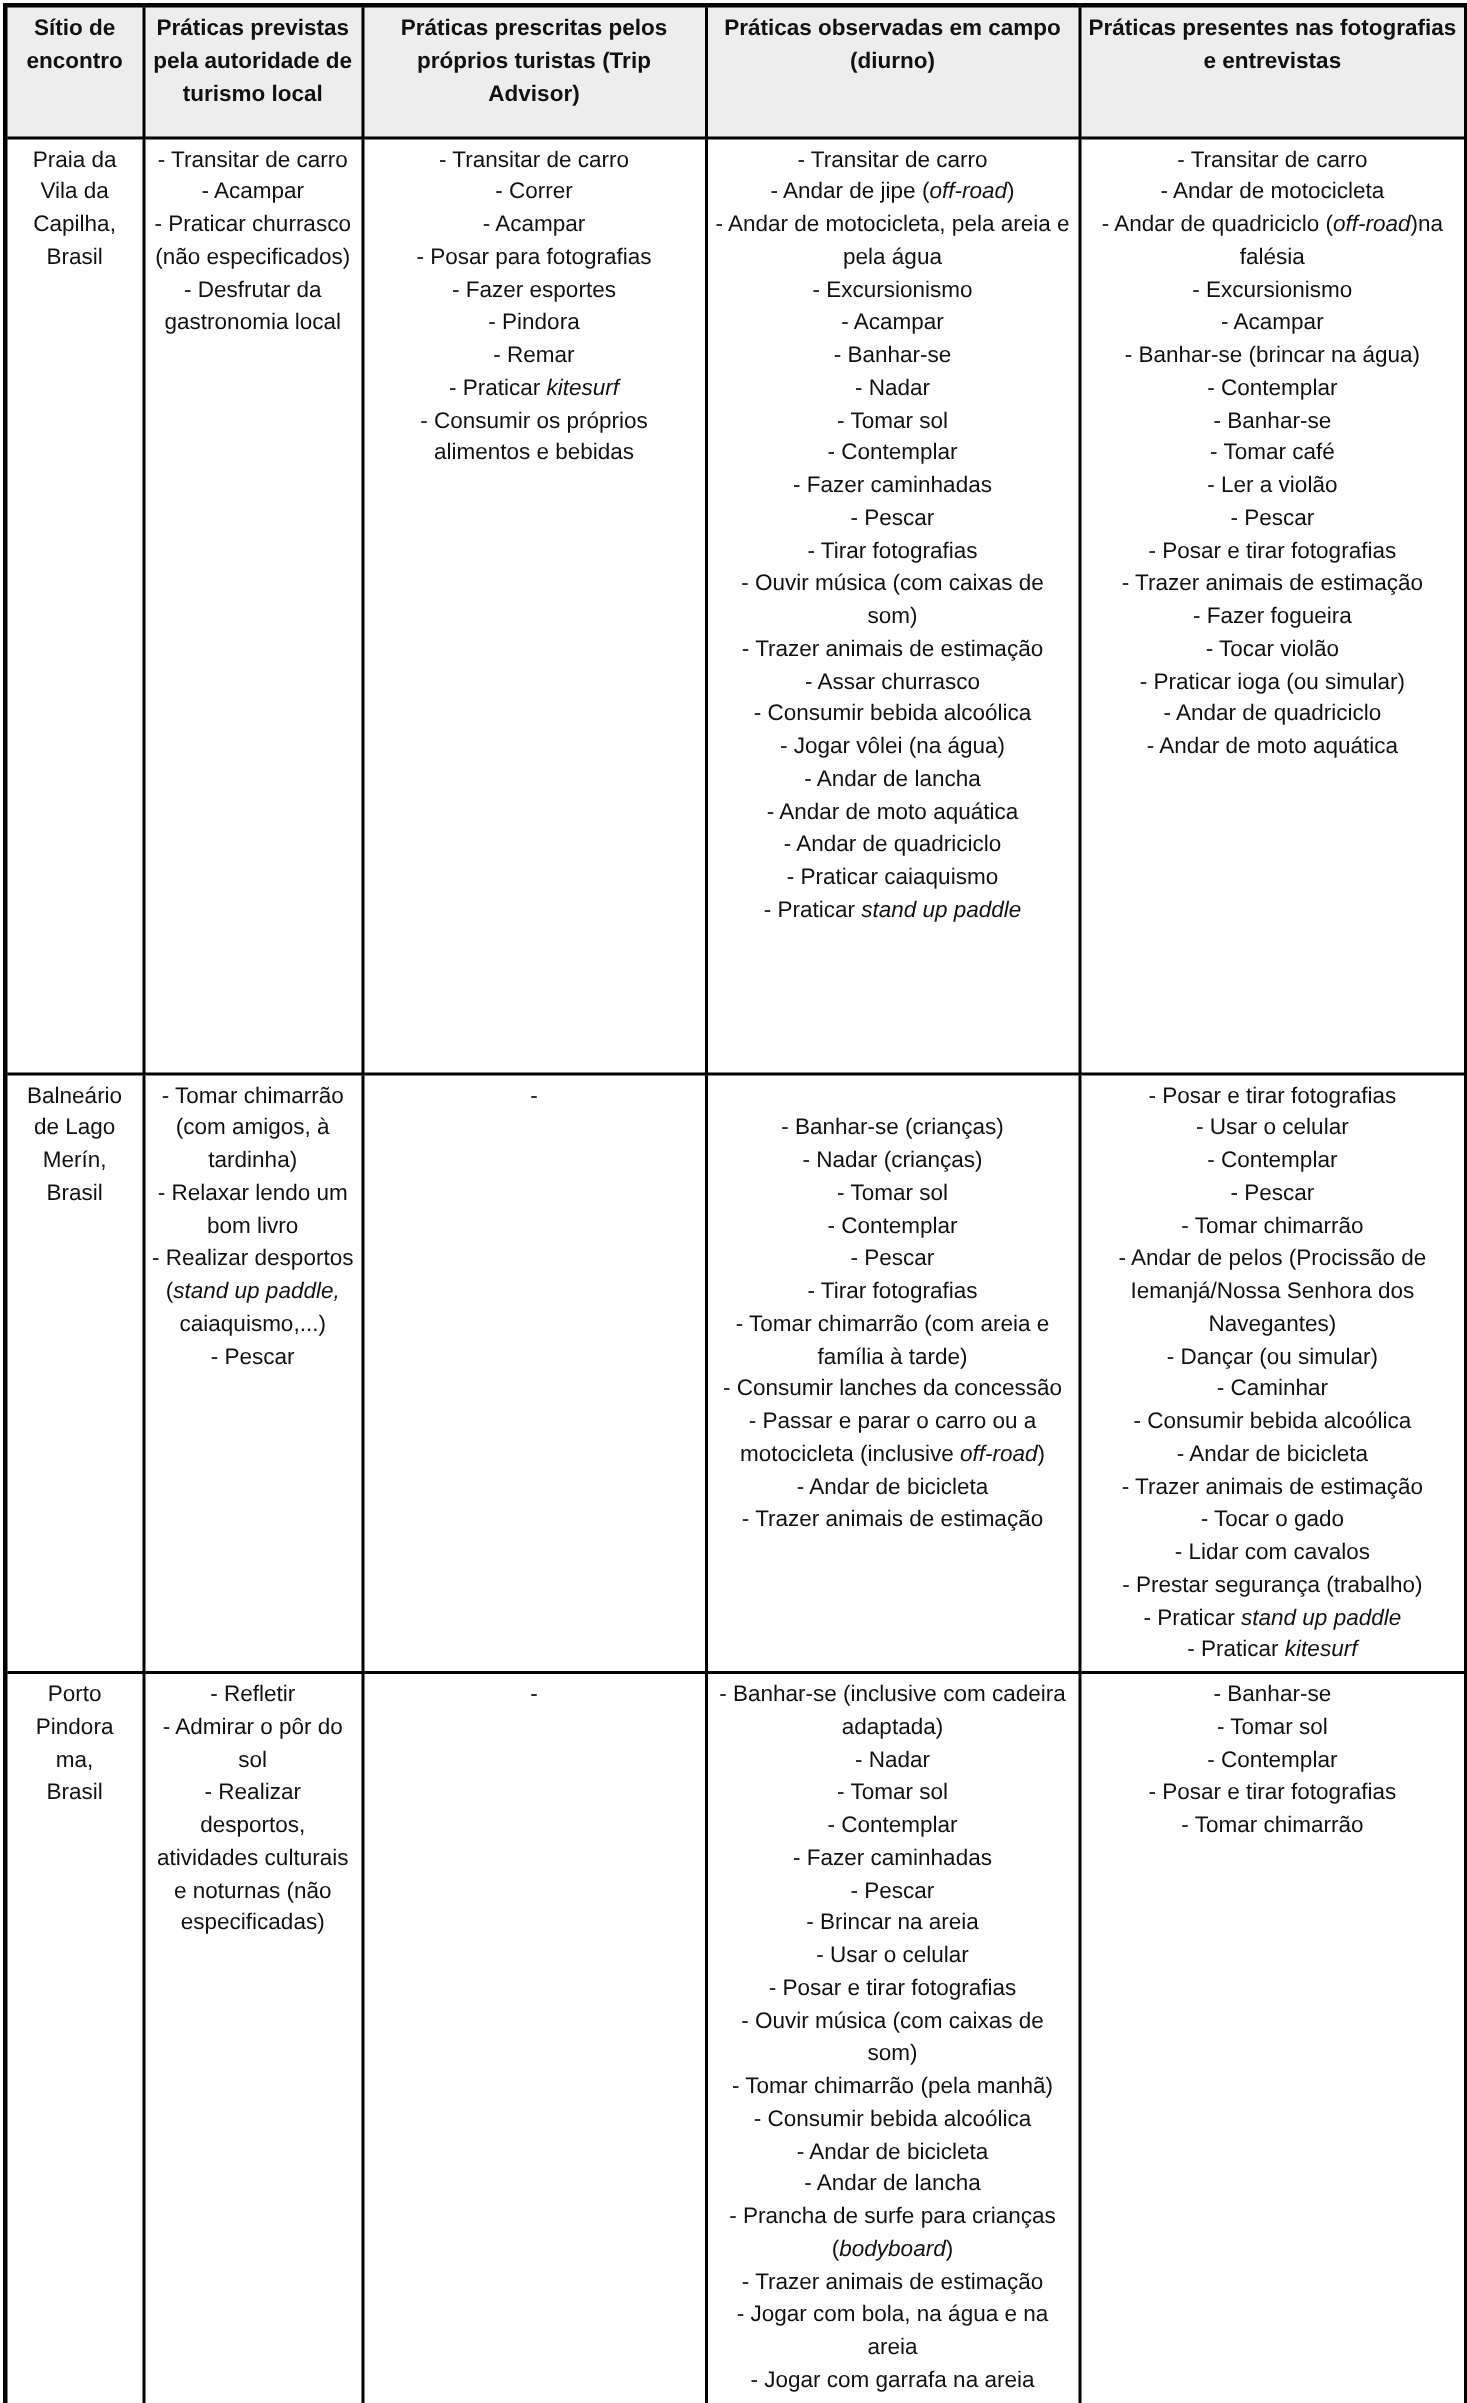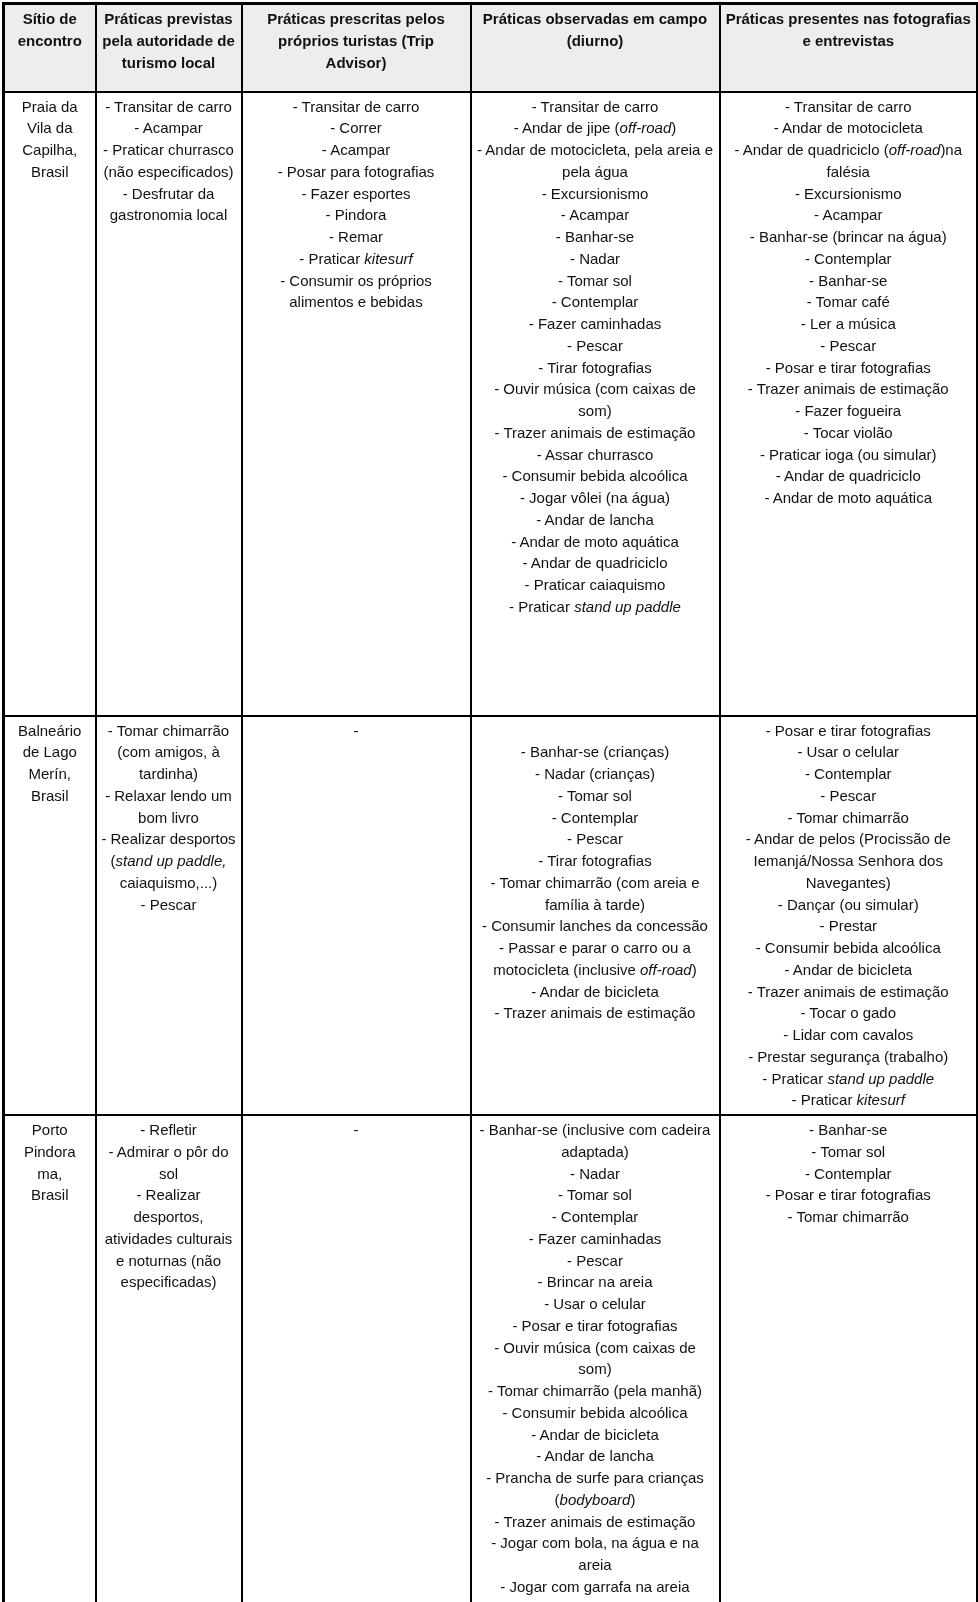--- a/index.html
+++ b/index.html
@@ -119,21 +119,21 @@
           <td>
             <div class="item">- Transitar de carro</div>
             <div class="item">- Andar de motocicleta</div>
             <div class="item">- Andar de quadriciclo (<i>off-road</i>)na falésia</div>
             <div class="item">- Excursionismo</div>
             <div class="item">- Acampar</div>
             <div class="item">- Banhar-se (brincar na água)</div>
             <div class="item">- Contemplar</div>
             <div class="item">- Banhar-se</div>
             <div class="item">- Tomar café</div>
-            <div class="item">- Ler a música</div>
+            <div class="item">- Ler a violão</div>
             <div class="item">- Pescar</div>
             <div class="item">- Posar e tirar fotografias</div>
             <div class="item">- Trazer animais de estimação</div>
             <div class="item">- Fazer fogueira</div>
             <div class="item">- Tocar violão</div>
             <div class="item">- Praticar ioga (ou simular)</div>
             <div class="item">- Andar de quadriciclo</div>
             <div class="item">- Andar de moto aquática</div>
           </td>
         </tr>
@@ -168,21 +168,21 @@
             <div class="item">- Trazer animais de estimação</div>
           </td>
           <td>
             <div class="item">- Posar e tirar fotografias</div>
             <div class="item">- Usar o celular</div>
             <div class="item">- Contemplar</div>
             <div class="item">- Pescar</div>
             <div class="item">- Tomar chimarrão</div>
             <div class="item">- Andar de pelos  (Procissão de Iemanjá/Nossa Senhora dos Navegantes)</div>
             <div class="item">- Dançar (ou simular)</div>
-            <div class="item">- Prestar</div>
+            <div class="item">- Caminhar</div>
             <div class="item">- Consumir bebida alcoólica</div>
             <div class="item">- Andar de bicicleta</div>
             <div class="item">- Trazer animais de estimação</div>
             <div class="item">- Tocar o gado</div>
             <div class="item">- Lidar com cavalos</div>
             <div class="item">- Prestar segurança (trabalho)</div>
             <div class="item">- Praticar <i>stand up paddle</i></div>
             <div class="item">- Praticar <i>kitesurf</i></div>
           </td>
         </tr>

